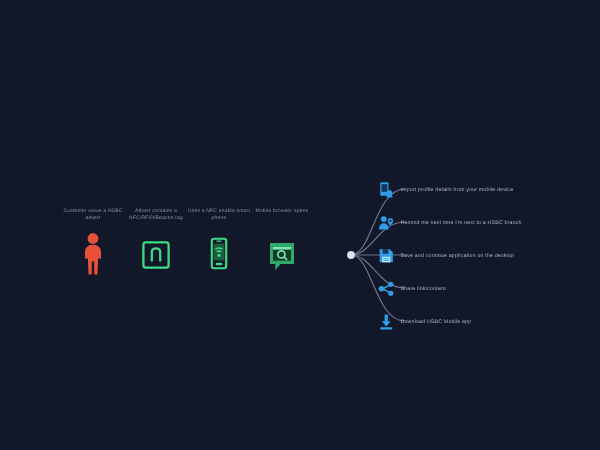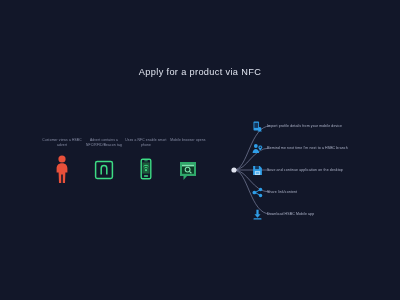--- a/index.html
+++ b/index.html
@@ -94,21 +94,20 @@
     letter-spacing: 0.12px;
     white-space: nowrap;
   }
 </style>
 </head>
 <body style="background: rgb(18, 23, 41);">
 
 <div id="stage">
 
   <div class="title-block">
-    <div class="title">Apply for a product via NFC</div>
   </div>
 
   <div class="flow">
 
     <div class="flow-step" style="left:0px;">
       <span class="caption">Customer views a HSBC advert</span>
       <svg class="glyph" width="20" height="30" viewBox="0 0 20 30">
         <circle cx="10" cy="5" r="3.6" fill="#e8503a"></circle>
         <path d="M10 9.2 C6.4 9.2 4.6 11.4 4.6 14.6 L4.6 18.4 L6.6 18.4 L7.0 29 L9.2 29 L9.2 20.4 L10.8 20.4 L10.8 29 L13.0 29 L13.4 18.4 L15.4 18.4 L15.4 14.6 C15.4 11.4 13.6 9.2 10 9.2 Z" fill="#e8503a"></path>
       </svg>

